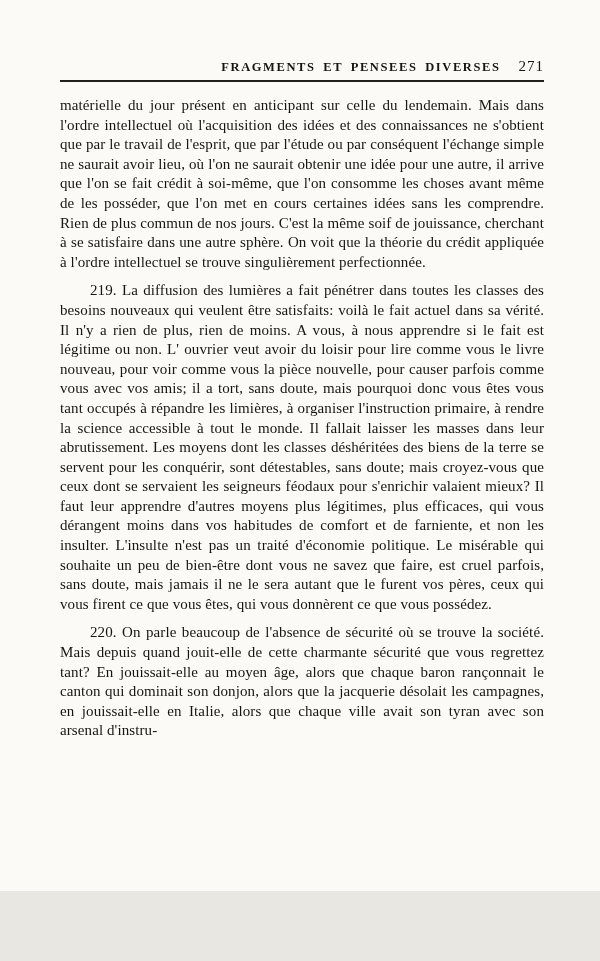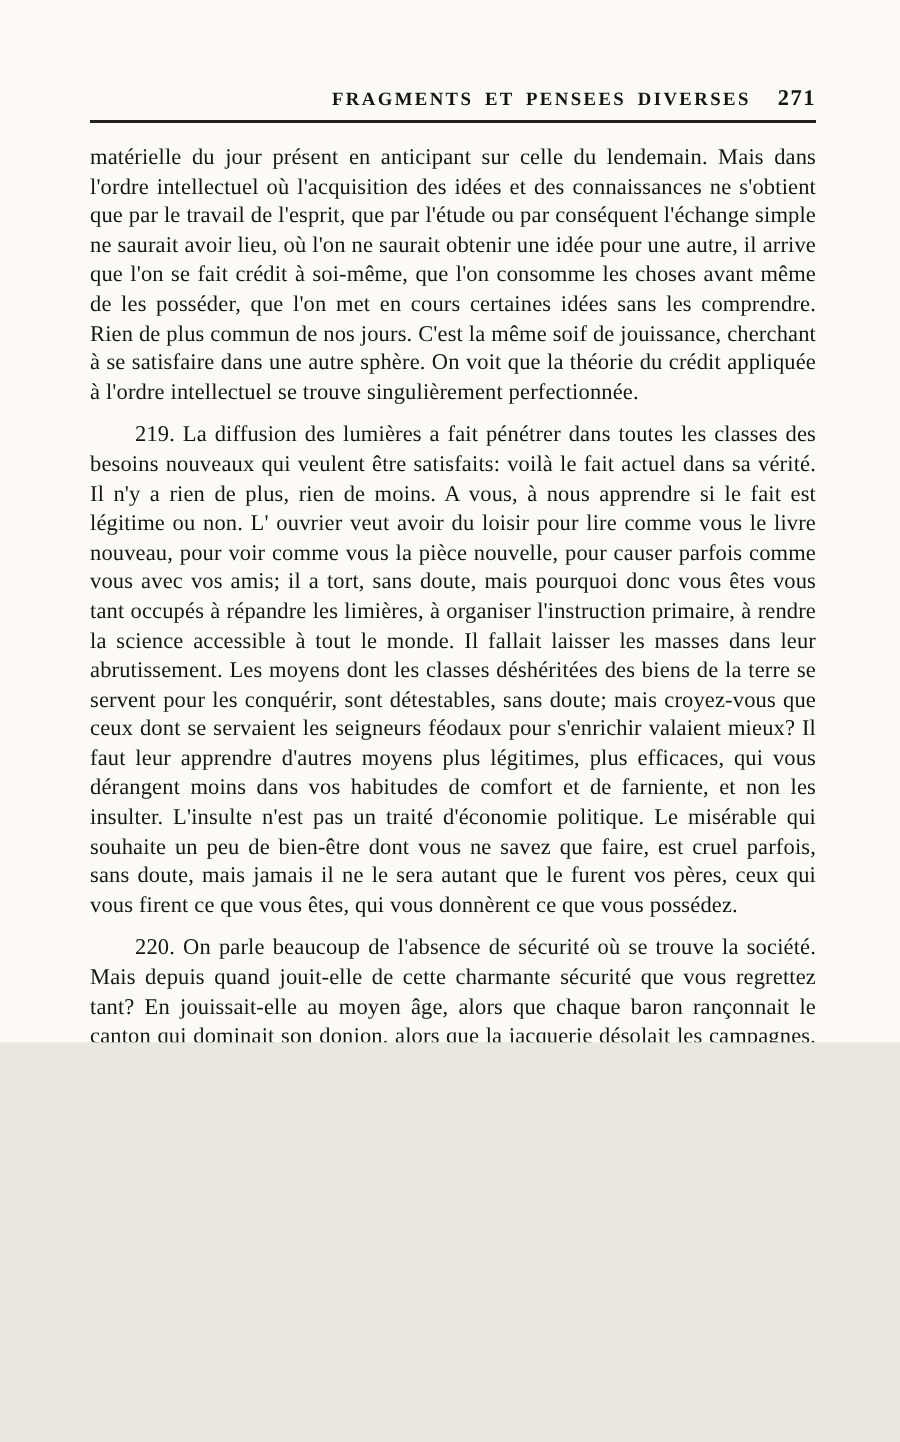--- a/index.html
+++ b/index.html
@@ -4,21 +4,21 @@
 <style>
   html, body {
     margin: 0;
     padding: 0;
     background: #e9e7e2;
     font-family: "Liberation Serif", "DejaVu Serif", serif;
   }
   .page {
     position: relative;
     width: 600px;
-    height: 695px;
+    height: 891px;
     margin: 0 auto;
     background: #fbfaf6;
     color: #171513;
     box-sizing: border-box;
     padding: 58px 56px 30px 60px;
     overflow: hidden;
   }
   .running-header {
     display: flex;
     align-items: baseline;
@@ -26,21 +26,21 @@
     padding-bottom: 5px;
   }
   .running-title {
     font-size: 12.5px;
     font-weight: bold;
     letter-spacing: 1.6px;
     word-spacing: 3px;
   }
   .page-number {
     font-size: 15px;
-    font-weight: bold;
+    font-weight: normal;
     margin-left: 18px;
     letter-spacing: 1px;
   }
   .header-rule {
     border: none;
     border-top: 2px solid #21201d;
     margin: 0 0 14px 0;
   }
   .page-body {
     text-align: justify;

